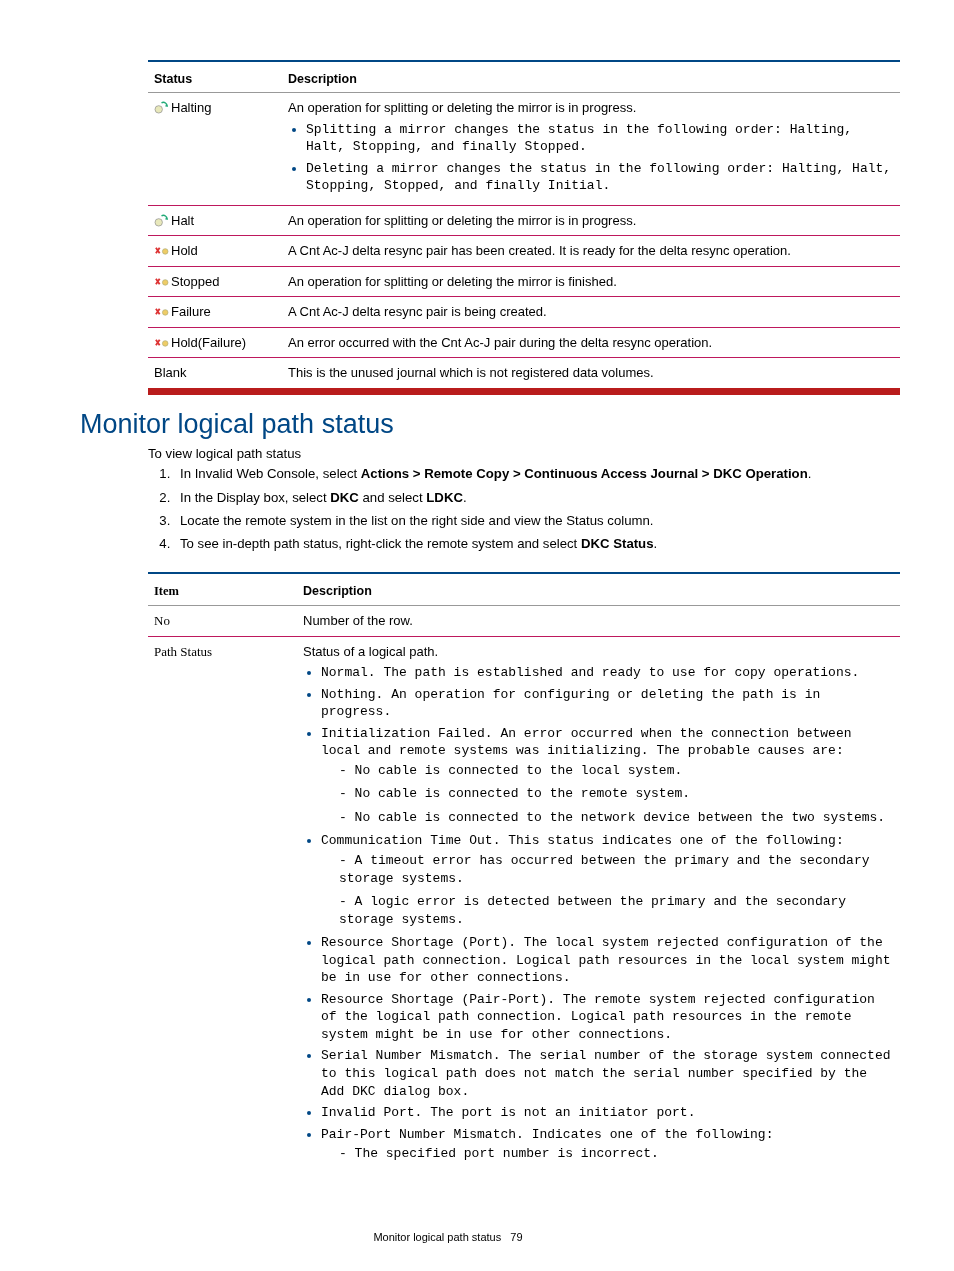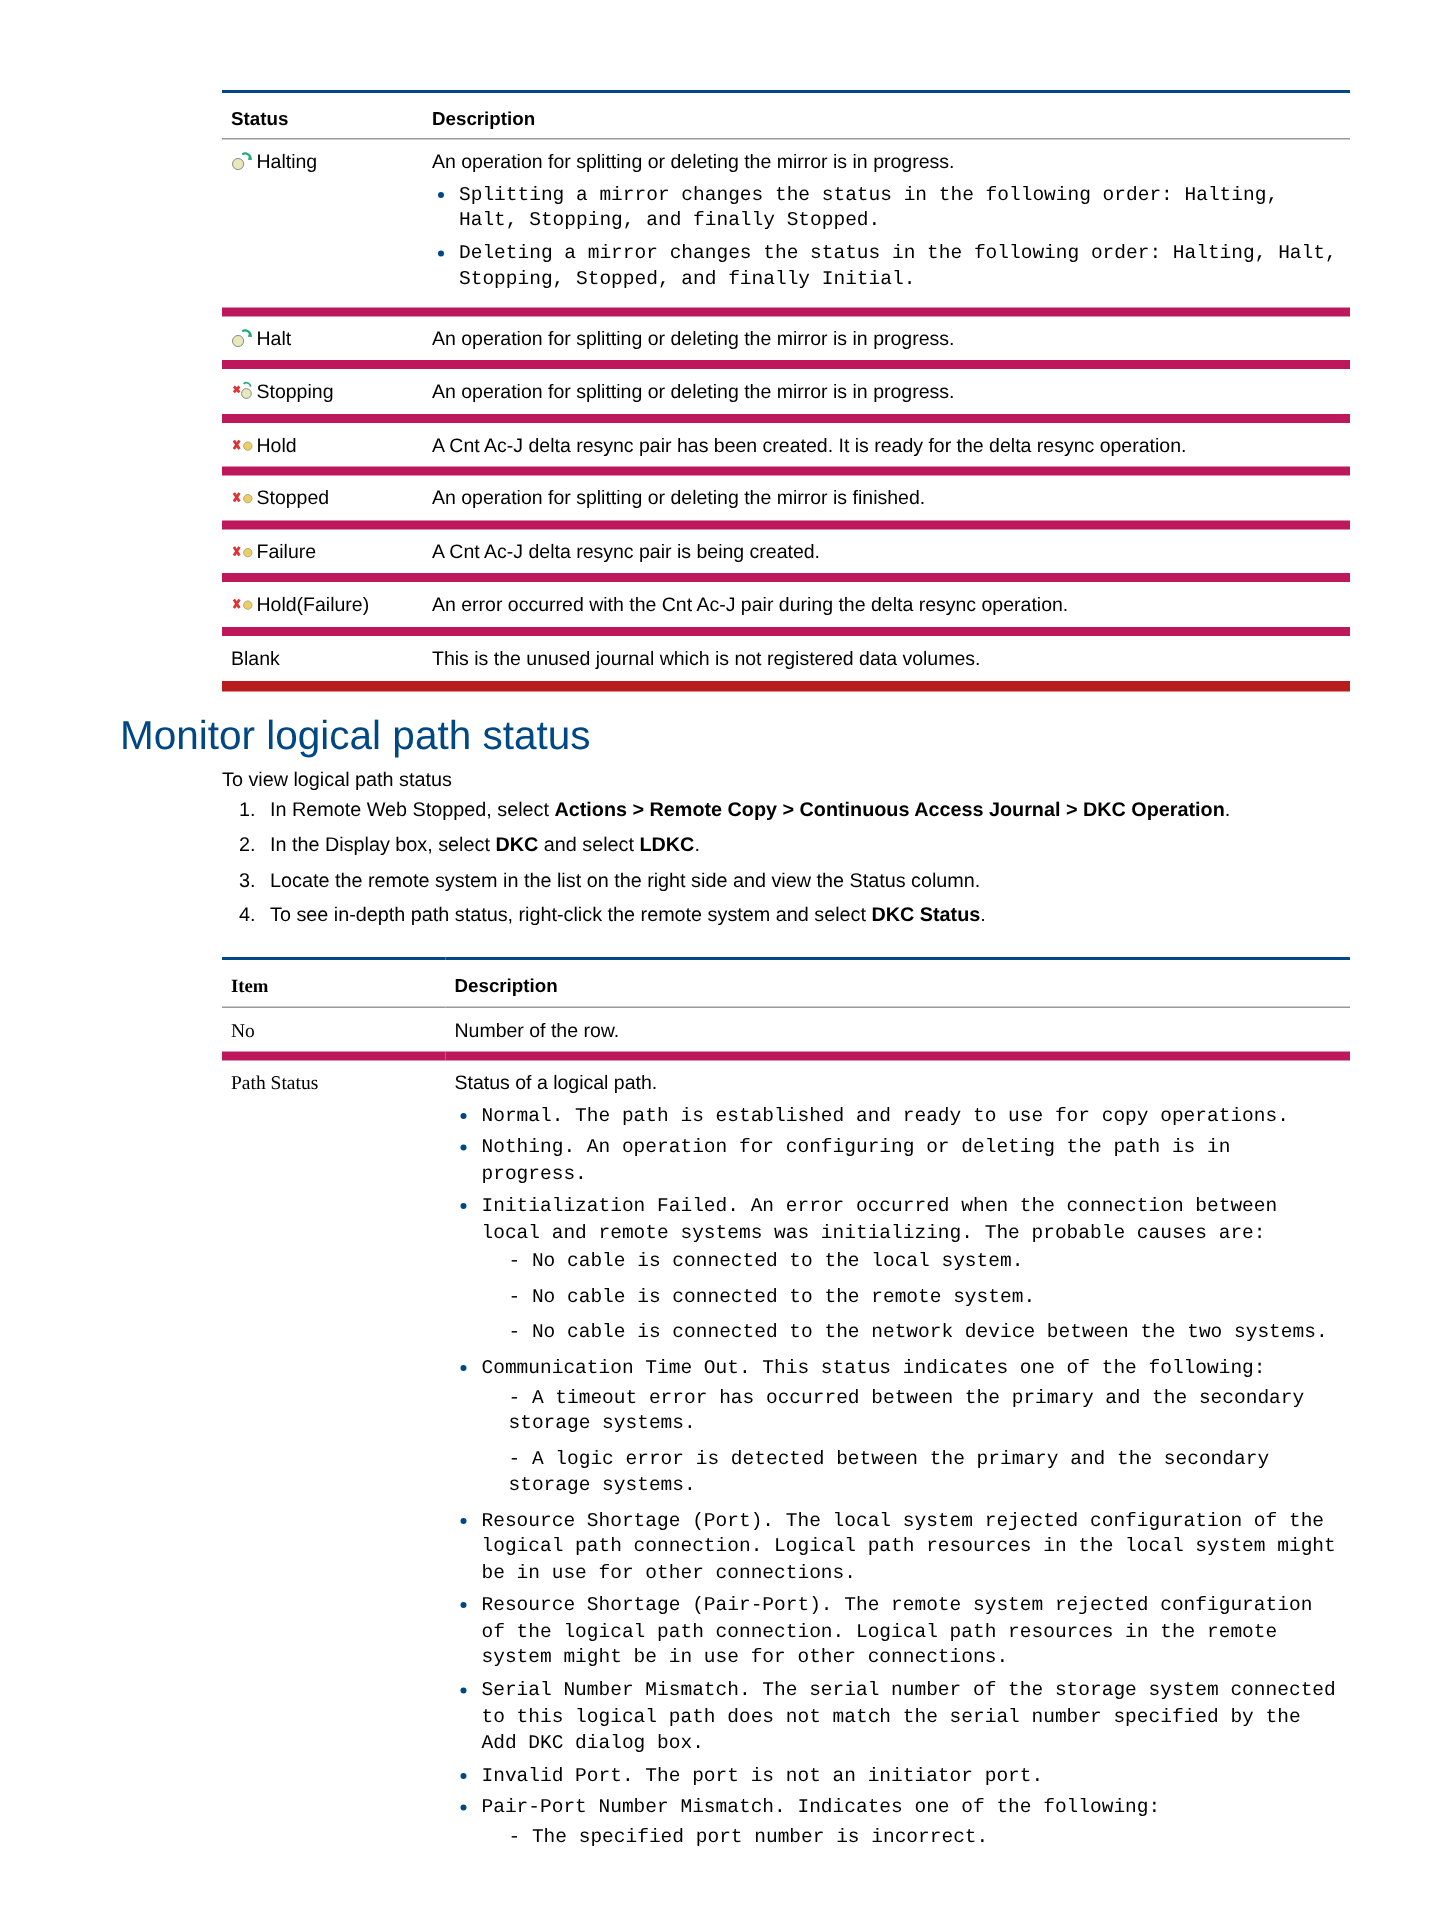--- a/index.html
+++ b/index.html
@@ -27,21 +27,21 @@
     text-align: left;
     font-weight: bold;
     font-size: 12.5px;
     padding: 10px 8px 6px 6px;
     border-top: 2px solid #004785;
     border-bottom: 1px solid #999;
     vertical-align: top;
   }
   td {
     padding: 6px 8px 6px 6px;
-    border-bottom: 6px solid #be185d;
+    border-bottom: 1px solid #be185d;
     vertical-align: top;
     font-size: 13px;
     line-height: 1.35;
   }
   tr.lastrow td { border-bottom: 7px solid #b91c1c; }
   tr.nobot td { border-bottom: none; }
   td.col1, th.col1 { width: 120px; }
   td.col1b, th.col1b { width: 135px; font-family: Liberation Serif, serif; }
   ul.cellul {
     margin: 4px 0 2px 0;
@@ -117,30 +117,20 @@
                 <circle cx="5" cy="9" r="4" fill="#e8e8bb" stroke="#888" stroke-width="0.7"></circle>
                 <path d="M8 2 A4 4 0 0 1 14 6" fill="none" stroke="#2a7" stroke-width="1.5"></path>
                 <path d="M13 3 L15 6 L12 6 Z" fill="#2a7"></path>
               </svg></span><span>Halt</span>
     </td>
     <td>An operation for splitting or deleting the mirror is in progress.</td>
   </tr>
   <tr>
     <td class="col1">
       <span class="icn"><svg viewBox="0 0 16 14">
-                <path d="M2 8 L6 4 M2 4 L6 8" stroke="#d33" stroke-width="2"></path>
-                <circle cx="11" cy="9" r="3.5" fill="#e8e8bb" stroke="#888" stroke-width="0.7"></circle>
-                <path d="M9 2 A3 3 0 0 1 14 4" stroke="#2a7" fill="none" stroke-width="1.2"></path>
-              </svg></span><span>Stopping</span>
-    </td>
-    <td>An operation for splitting or deleting the mirror is in progress.</td>
-  </tr>
-  <tr>
-    <td class="col1">
-      <span class="icn"><svg viewBox="0 0 16 14">
                 <path d="M2 10 L6 4 M2 4 L6 10" stroke="#d33" stroke-width="2"></path>
                 <circle cx="12" cy="8" r="3" fill="#eecc66" stroke="#aa7" stroke-width="0.7"></circle>
               </svg></span><span>Hold</span>
     </td>
     <td>A Cnt Ac-J delta resync pair has been created. It is ready for the delta resync operation.</td>
   </tr>
   <tr>
     <td class="col1">
       <span class="icn"><svg viewBox="0 0 16 14">
                 <path d="M2 10 L6 4 M2 4 L6 10" stroke="#d33" stroke-width="2"></path>
@@ -170,21 +160,21 @@
   <tr class="lastrow">
     <td class="col1">Blank</td>
     <td>This is the unused journal which is not registered data volumes.</td>
   </tr>
 </tbody>
     </table>
 
 <h2>Monitor logical path status</h2>
 <div class="intro">To view logical path status</div>
 <ol class="steps">
-  <li><span>In Remote Web Stopped, select </span><span class="b">Actions &gt; Remote Copy &gt; Continuous Access Journal &gt; DKC Operation</span><span>.</span></li>
+  <li><span>In Invalid Web Console, select </span><span class="b">Actions &gt; Remote Copy &gt; Continuous Access Journal &gt; DKC Operation</span><span>.</span></li>
   <li><span>In the Display box, select </span><span class="b">DKC</span><span> and select </span><span class="b">LDKC</span><span>.</span></li>
   <li>Locate the remote system in the list on the right side and view the Status column.</li>
   <li><span>To see in-depth path status, right-click the remote system and select </span><span class="b">DKC Status</span><span>.</span></li>
 </ol>
 
 <table class="tbl2">
   <tbody>
         <tr>
     <th class="col1b">Item</th>
     <th>Description</th>

